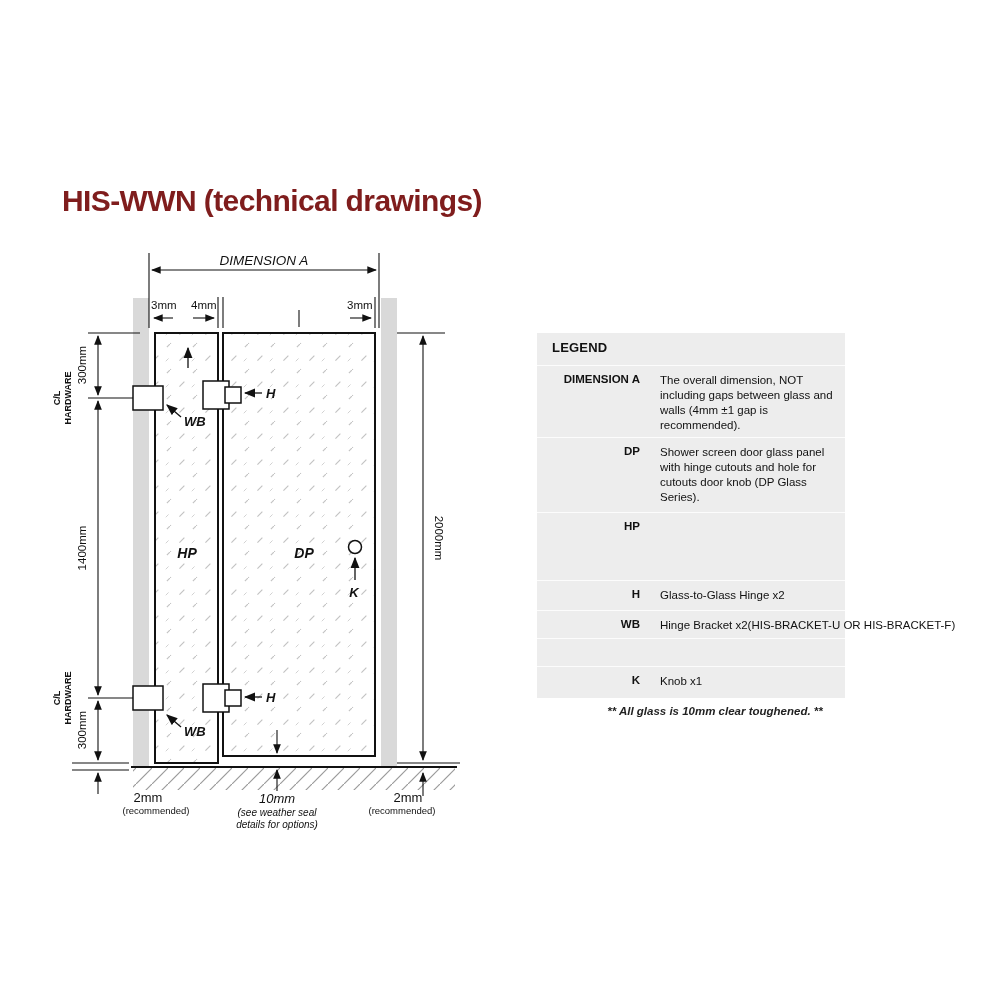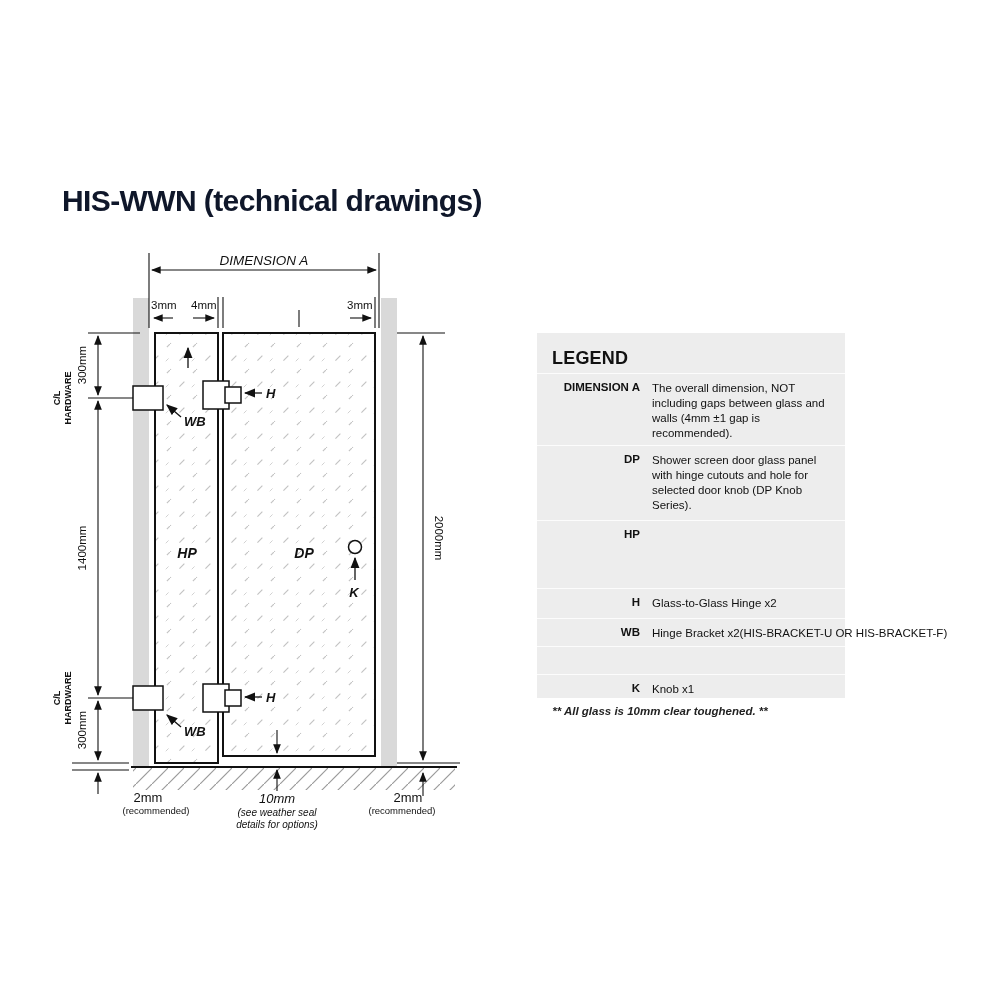--- a/index.html
+++ b/index.html
@@ -1,51 +1,51 @@
 <!DOCTYPE html>
 <html><head>
 <meta charset="utf-8">
 <style>
   html,body{margin:0;padding:0;}
   body{width:1000px;height:1000px;background:#ffffff;position:relative;
        font-family:"Liberation Sans", sans-serif;color:#111;}
   .page{position:absolute;inset:0;background:#fff;overflow:hidden;}
 
   .title{position:absolute;left:62px;top:184px;font-size:30px;font-weight:bold;
-         letter-spacing:-0.6px;color:#0f172a;white-space:nowrap;}
+         letter-spacing:-0.6px;color:#7f1d1d;white-space:nowrap;}
 
   
   .drawing{position:absolute;left:40px;top:240px;width:430px;height:600px;}
   svg text{fill:#111;}
   .dim{font-size:11.5px;}
   .dimsm{font-size:9.5px;}
   .ital{font-style:italic;}
   .cl{font-size:9px;font-weight:bold;}
   .lbl{font-size:14px;font-weight:bold;font-style:italic;}
   .lbl2{font-size:13px;font-weight:bold;font-style:italic;}
   .big{font-size:13px;}
   .note{font-size:10px;font-style:italic;}
   .dima{font-size:13.5px;font-style:italic;}
 
   
   .legend{position:absolute;left:537px;top:333px;width:308px;height:365px;
           background:#ededed;box-sizing:border-box;}
   .legend-head{height:32px;box-sizing:border-box;padding:7px 0 0 15px;
-               font-size:18px;font-weight:bold;letter-spacing:0.2px;margin-top:8px;}
+               font-size:13px;font-weight:bold;letter-spacing:0.2px;}
   .lrow{display:flex;box-sizing:border-box;border-top:1px solid #fcfcfc;
         padding-top:7px;}
   .lterm{width:103px;flex:0 0 103px;text-align:right;font-weight:bold;
          font-size:11.5px;padding-right:0;box-sizing:border-box;}
-  .ldesc{margin-left:12px;width:178px;font-size:11.5px;line-height:15px;}
+  .ldesc{margin-left:20px;width:178px;font-size:11.5px;line-height:15px;}
   .nowrap{white-space:nowrap;overflow:visible;}
   .r1{min-height:72px;} .r2{min-height:75px;} .r3{min-height:68px;}
   .r4{min-height:30px;} .r5{min-height:28px;} .r6{min-height:28px;}
   .r7{min-height:32px;}
 
-  .footnote{position:absolute;left:510px;top:705px;width:300px;text-align:center;
+  .footnote{position:absolute;left:565px;top:705px;width:300px;text-align:center;
             font-size:11.5px;font-style:italic;font-weight:bold;color:#222;}
 </style>
 </head>
 <body>
 
 <div class="page">
 
   <div class="title">HIS-WWN (technical drawings)</div>
 
   <svg class="drawing" viewBox="0 0 430 600" width="430" height="600">
@@ -167,21 +167,21 @@
 
   <div class="legend">
     <div class="legend-head">LEGEND</div>
 
     <div class="lrow r1">
       <div class="lterm">DIMENSION A</div>
       <div class="ldesc">The overall dimension, NOT including gaps between glass and walls (4mm ±1 gap is recommended).</div>
     </div>
     <div class="lrow r2">
       <div class="lterm">DP</div>
-      <div class="ldesc">Shower screen door glass panel with hinge cutouts and hole for selected door knob (DP Knob Series).</div>
+      <div class="ldesc">Shower screen door glass panel with hinge cutouts and hole for cutouts door knob (DP Glass Series).</div>
     </div>
     <div class="lrow r3">
       <div class="lterm">HP</div>
     </div>
     <div class="lrow r4">
       <div class="lterm">H</div>
       <div class="ldesc">Glass-to-Glass Hinge x2</div>
     </div>
     <div class="lrow r5">
       <div class="lterm">WB</div>

